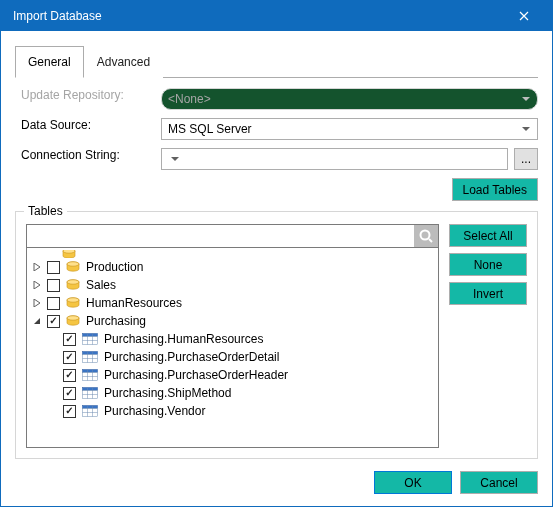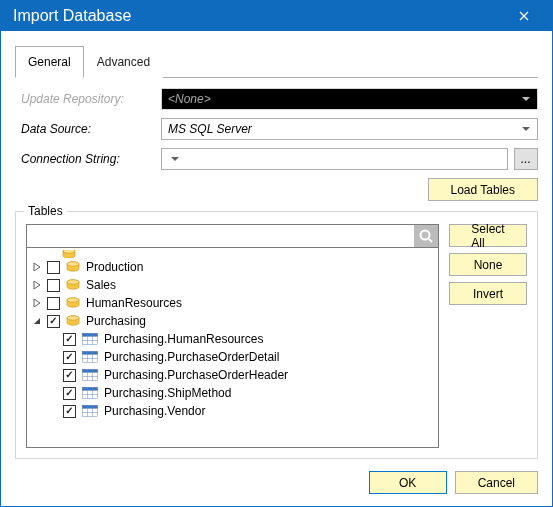--- a/index.html
+++ b/index.html
@@ -1,42 +1,42 @@
 <!DOCTYPE html>
 <html><head>
 <meta charset="utf-8">
 <style>
 * { box-sizing: border-box; }
 body { margin: 0; font-family: "Segoe UI", Tahoma, sans-serif; font-size: 12px; background: #000; }
 .window { width: 553px; height: 507px; background: #fff; border: 1px solid #0f6bbd; position: relative; }
 .titlebar { height: 30px; background: #0f6bbd; color: #fff; display: flex; align-items: center; padding: 0 8px 0 12px; }
-.titlebar .title { flex: 1; font-size: 16px; }
+.titlebar .title { flex: 1; font-size: 12px; }
 .titlebar .close { width: 40px; height: 30px; display: flex; align-items: center; justify-content: center; cursor: pointer; }
 .titlebar .close svg { stroke: #fff; stroke-width: 1.2; }
 .content { padding: 14px 14px 12px 14px; height: calc(100% - 30px); display: flex; flex-direction: column; }
 
 .tabs { display: flex; border-bottom: 1px solid #acacac; margin-bottom: 10px; }
 .tab { padding: 8px 12px; border: 1px solid transparent; border-bottom: none; cursor: pointer; position: relative; top: 1px; background: #fff; }
 .tab.active { border-color: #acacac; border-bottom: 1px solid #fff; }
 .tab:not(.active) { color: #222; }
 
-.form-row { display: flex; align-items: center; margin-bottom: 8px; font-style: italic; }
+.form-row { display: flex; align-items: flex-start; margin-bottom: 8px; }
 .form-row .label { width: 146px; padding-left: 6px; }
 .form-row.disabled .label, .form-row.disabled .value { color: #a5a5a5; }
 .form-row .field { flex: 1; display: flex; gap: 6px; }
 
 .combo { flex: 1; height: 22px; border: 1px solid #adadad; background: #fff; display: flex; align-items: center; padding: 0 4px 0 6px; position: relative; }
-.combo.disabled { background: #000000; border-color: #d6d6d6; color: #a5a5a5; }
+.combo.disabled { background: #14532d; border-color: #d6d6d6; color: #a5a5a5; border-radius: 10px; }
 .combo .value { flex: 1; overflow: hidden; text-overflow: ellipsis; white-space: nowrap; }
 .combo .arrow { width: 14px; display: flex; justify-content: center; }
 .combo .arrow svg { fill: #606060; }
 .combo.disabled .arrow svg { fill: #bdbdbd; }
 
 .btn-small { width: 24px; height: 22px; border: 1px solid #adadad; background: #e1e1e1; display: flex; align-items: center; justify-content: center; cursor: pointer; }
-.btn { height: 23px; min-width: 78px; border: 1px solid #adadad; background: #fef9c3; display: flex; align-items: center; justify-content: center; cursor: pointer; padding: 0 22px; }
+.btn { height: 23px; min-width: 78px; border: 1px solid #adadad; background: #14b8a6; display: flex; align-items: center; justify-content: center; cursor: pointer; padding: 0 10px; }
 .btn.default { border-color: #0078d7; }
 
 .row-right { display: flex; justify-content: flex-end; margin-bottom: 6px; }
 
 .group { border: 1px solid #d6d6d6; position: relative; margin-top: 4px; flex: 1; display: flex; min-height: 0; }
 .group-label { position: absolute; top: -8px; left: 8px; background: #fff; padding: 0 4px; }
 .group-inner { display: flex; gap: 10px; padding: 12px 10px 10px 10px; width: 100%; min-height: 0; }
 
 .tree-panel { flex: 1; display: flex; flex-direction: column; min-height: 0; }
 .search-wrap { height: 24px; border: 1px solid #7a7a7a; background: #fff; display: flex; align-items: stretch; }

